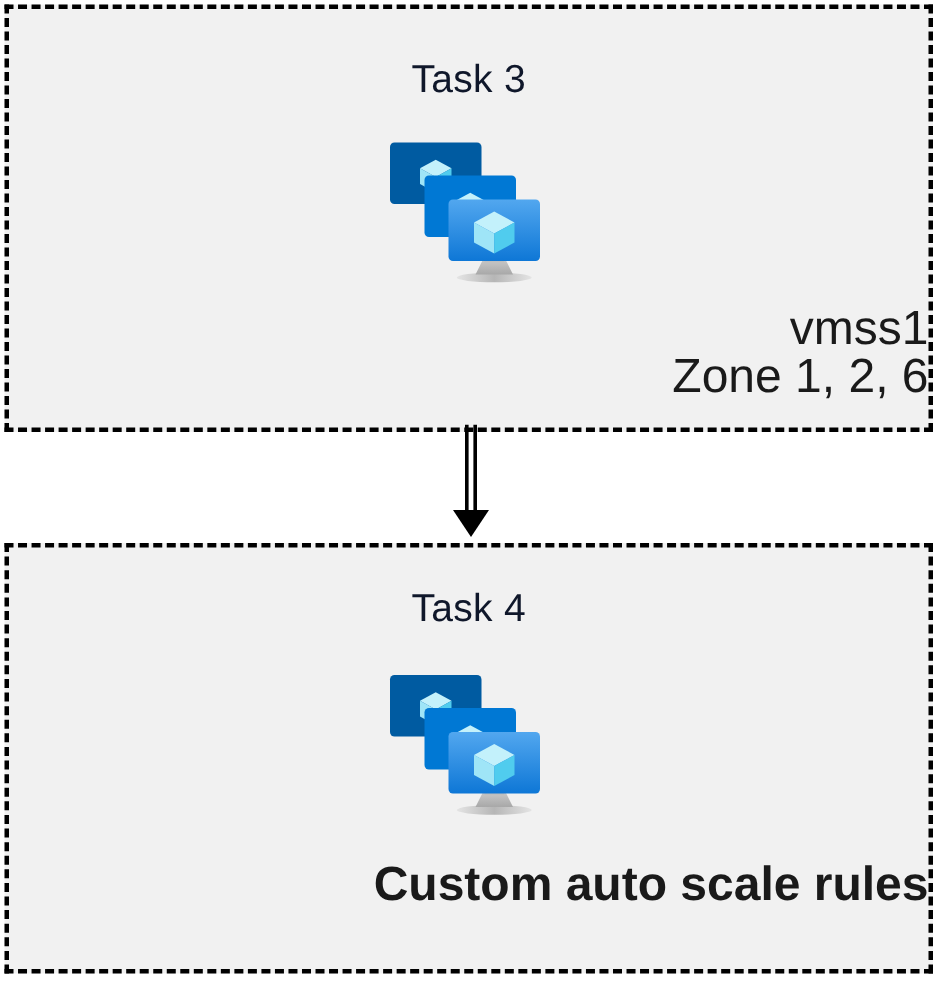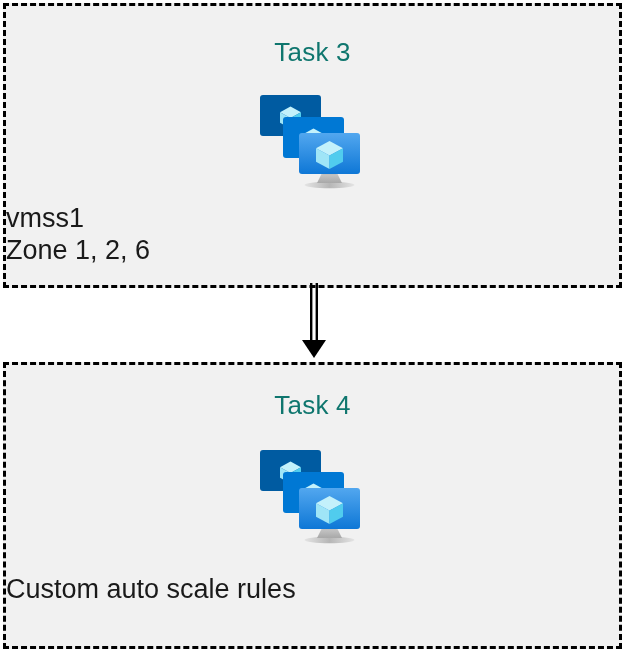--- a/index.html
+++ b/index.html
@@ -39,43 +39,43 @@
     top: 362px;
     height: 287px;
     padding-left: 48px;
   }
 
   .task-title {
     position: absolute;
     left: 0;
     right: 0;
     text-align: center;
-    color: #0f766e;
+    color: #0f172a;
     font-size: 26px;
     line-height: 30px;
     letter-spacing: 0.2px;
     white-space: nowrap;
   }
   #task-box-1 .task-title { top: 31px; }
   #task-box-2 .task-title { top: 25px; }
 
   .task-caption {
     position: absolute;
     left: 0;
     right: 0;
-    text-align: left;
+    text-align: right;
     color: #1a1a1a;
-    font-size: 27px;
+    font-size: 32px;
     line-height: 32px;
     white-space: nowrap;
   }
   .caption-line { display: block; }
 
   #task-box-1 .task-caption { top: 196px; }
-  #task-box-2 .task-caption { top: 208px; }
+  #task-box-2 .task-caption { top: 208px; font-weight: bold; }
 
   
   .vmss-icon {
     position: absolute;
     width: 120px;
     height: 98px;
   }
   #task-box-1 .vmss-icon { left: 251px; top: 85px; }
   #task-box-2 .vmss-icon { left: 251px; top: 81px; }
 

